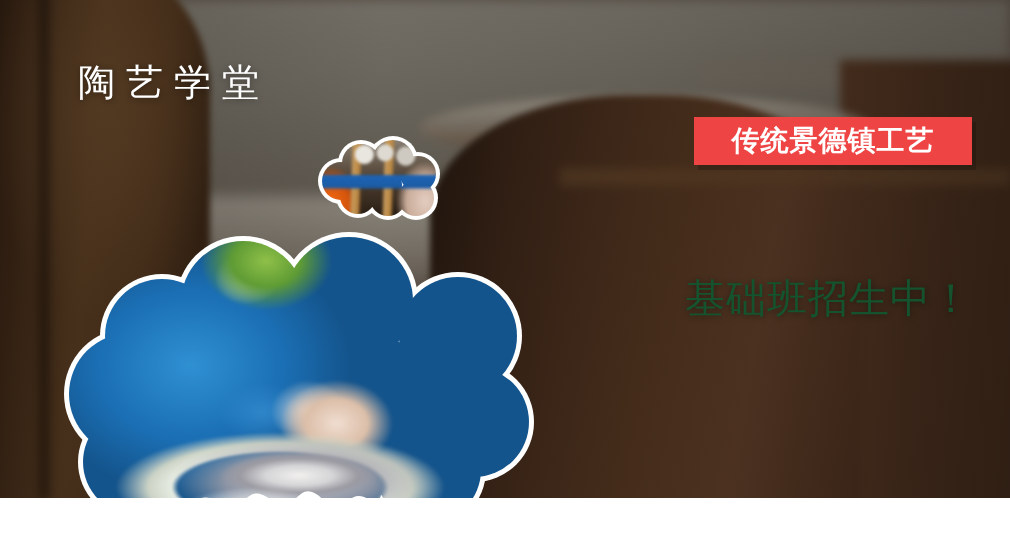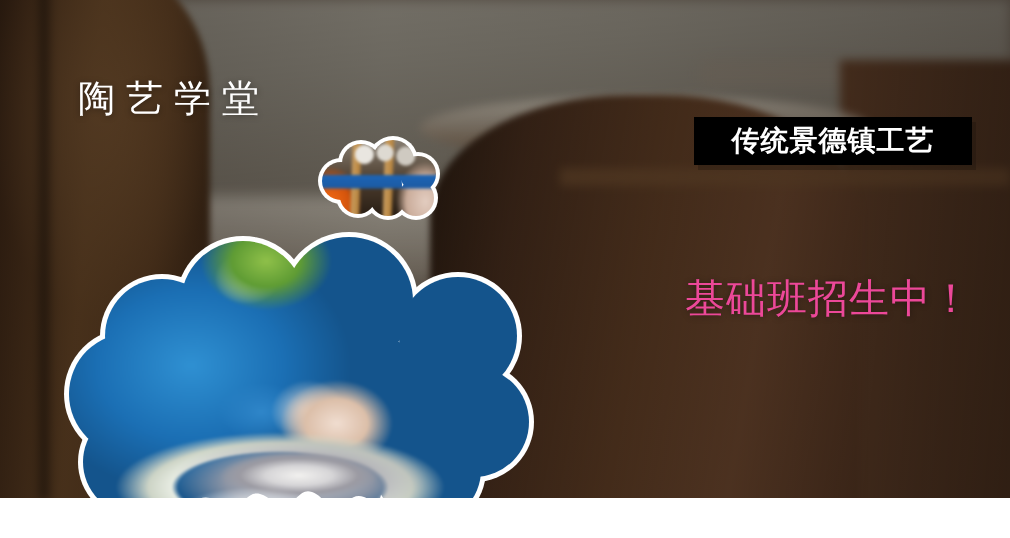--- a/index.html
+++ b/index.html
@@ -114,21 +114,21 @@
   #title-en {
     font-size:47px;
     font-weight:bold;
     letter-spacing:.5px;
     color:#ffffff;
     line-height:1.04;
     white-space:nowrap;
     text-shadow:0 1px 6px rgba(0,0,0,.40);
   }
   #title-cn {
-    margin-top:20px;
+    margin-top:4px;
     font-size:37px;
     font-weight:300;
     letter-spacing:11px;
     color:#ffffff;
     line-height:1.2;
     white-space:nowrap;
     text-shadow:0 1px 6px rgba(0,0,0,.40);
   }
 
   
@@ -216,21 +216,21 @@
   #torn-edge {
     position:absolute; left:150px; top:486px;
     width:290px; height:34px;
     z-index:38;
   }
 
   
   #badge {
     position:absolute; left:694px; top:117px;
     width:278px; height:48px;
-    background:#000000;
+    background:#ef4444;
     box-shadow:4px 5px 0 rgba(24,16,10,.30);
     z-index:25;
     display:flex; align-items:center; justify-content:center;
   }
   #badge-text {
     font-size:28px;
     font-weight:bold;
     color:#ffffff;
     letter-spacing:1px;
     line-height:1;
@@ -245,21 +245,21 @@
     letter-spacing:1px;
     line-height:1.12;
     white-space:nowrap;
     text-shadow:0 1px 6px rgba(0,0,0,.42);
     z-index:25;
   }
   #headline-2 {
     position:absolute; right:38px; top:276px;
     font-size:40px;
     font-weight:300;
-    color:#ec4899;
+    color:#14532d;
     letter-spacing:1px;
     line-height:1.12;
     white-space:nowrap;
     text-shadow:0 1px 6px rgba(0,0,0,.42);
     z-index:25;
   }
 
   #more-button {
     position:absolute; left:755px; top:373px;
     width:200px; height:54px;

